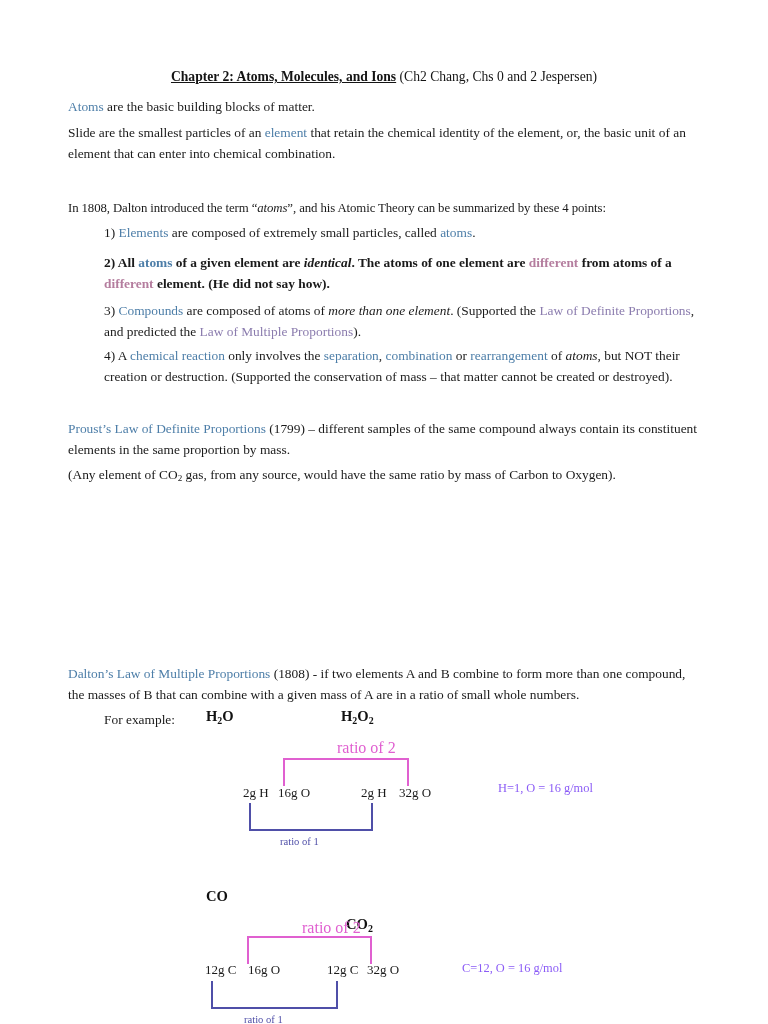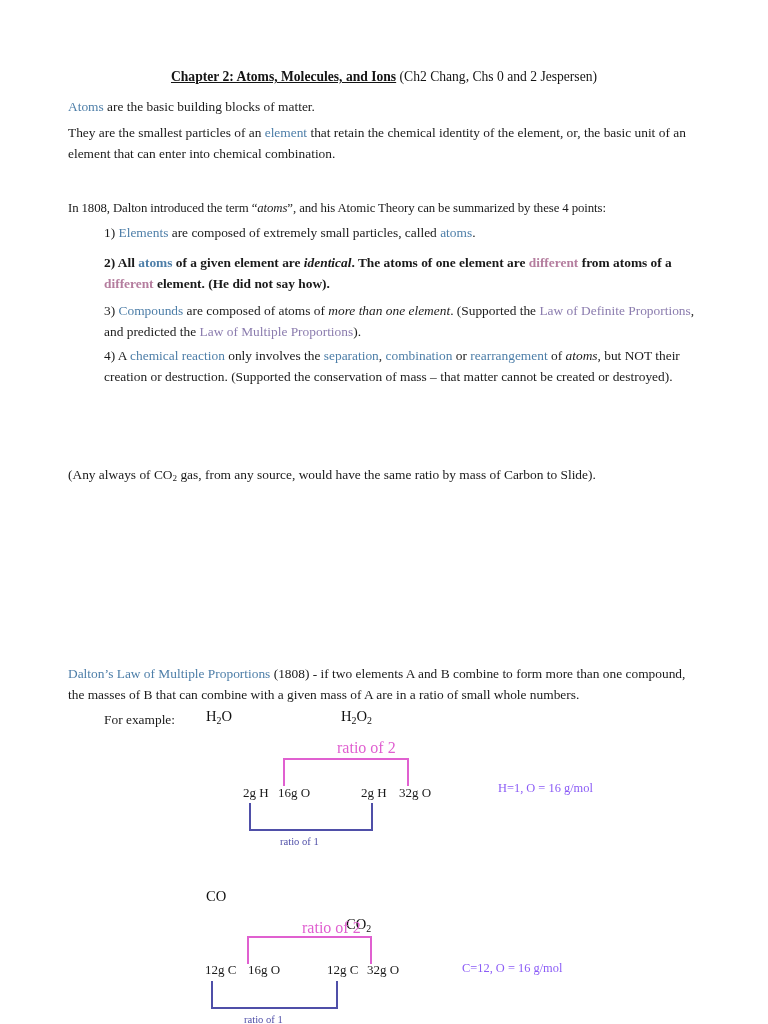--- a/index.html
+++ b/index.html
@@ -82,21 +82,21 @@
   }
   .dlabel {
     position: absolute;
     font-size: 13px;
     line-height: 16px;
     white-space: nowrap;
     color: #1a1a1a;
   }
   .formula {
     position: absolute;
-    font-weight: normal;
+    font-weight: bold;
     font-size: 14.6px;
     white-space: nowrap;
     color: #111111;
   }
   .ratio-top {
     position: absolute;
     font-size: 16px;
     color: #e05fd0;
     white-space: nowrap;
   }
@@ -135,21 +135,21 @@
 
   <div class="title">
     <span class="bold-u">Chapter 2: Atoms, Molecules, and Ions</span><span class="plain"> (Ch2 Chang, Chs 0 and 2 Jespersen)</span>
   </div>
 
   <div class="blk" style="left:68px; top:96px; width:632px;">
     <span class="c-blue">Atoms</span><span> are the basic building blocks of matter.</span>
   </div>
 
   <div class="blk" style="left:68px; top:122px; width:632px;">
-    <span>They are the smallest particles of an </span><span class="c-blue">element</span><span> that retain the chemical identity of the element, or, the basic unit of an element that can enter into chemical combination.</span>
+    <span>Slide are the smallest particles of an </span><span class="c-blue">element</span><span> that retain the chemical identity of the element, or, the basic unit of an element that can enter into chemical combination.</span>
   </div>
 
   <div class="blk squeeze" style="left:68px; top:198px; width:640px; font-size:12.8px;">
     <span>In 1808, Dalton introduced the term “</span><span class="it">atoms</span><span>”, and his Atomic Theory can be summarized by these 4 points:</span>
   </div>
 
   <div class="blk" style="left:104px; top:222px; width:600px;">
     <span>1) </span><span class="c-blue">Elements</span><span> are composed of extremely small particles, called </span><span class="c-blue">atoms</span><span>.</span>
   </div>
 
@@ -158,23 +158,26 @@
   </div>
 
   <div class="blk" style="left:104px; top:300px; width:600px;">
     <span>3) </span><span class="c-blue">Compounds</span><span> are composed of atoms of </span><span class="it">more than one element</span><span>. (Supported the </span><span class="c-purple">Law of Definite Proportions</span><span>, and predicted the </span><span class="c-purple">Law of Multiple Proportions</span><span>).</span>
   </div>
 
   <div class="blk" style="left:104px; top:345px; width:600px;">
     <span>4) A </span><span class="c-blue">chemical reaction</span><span> only involves the </span><span class="c-blue">separation</span><span>, </span><span class="c-blue">combination</span><span> or </span><span class="c-blue">rearrangement</span><span> of </span><span class="it">atoms</span><span>, but NOT their creation or destruction. (Supported the conservation of mass – that matter cannot be created or destroyed).</span>
   </div>
 
+  <div class="blk" style="left:68px; top:418px; width:632px;">
+    <span class="c-blue">Proust’s Law of Definite Proportions</span><span> (1799) – different samples of the same compound always contain its constituent elements in the same proportion by mass.</span>
+  </div>
 
   <div class="blk" style="left:68px; top:464px; width:632px;">
-    <span>(Any always of CO</span><sub>2</sub><span> gas, from any source, would have the same ratio by mass of Carbon to Slide).</span>
+    <span>(Any element of CO</span><sub>2</sub><span> gas, from any source, would have the same ratio by mass of Carbon to Oxygen).</span>
   </div>
 
 
   <div class="blk" style="left:68px; top:663px; width:632px;">
     <span class="c-blue">Dalton’s Law of Multiple Proportions</span><span> (1808) -  if two elements A and B combine to form more than one compound, the masses of B that can combine with a given mass of A are in a ratio of small whole numbers.</span>
   </div>
 
   <div class="blk" style="left:104px; top:709px;">For example:</div>
 
   <div class="diagram">

